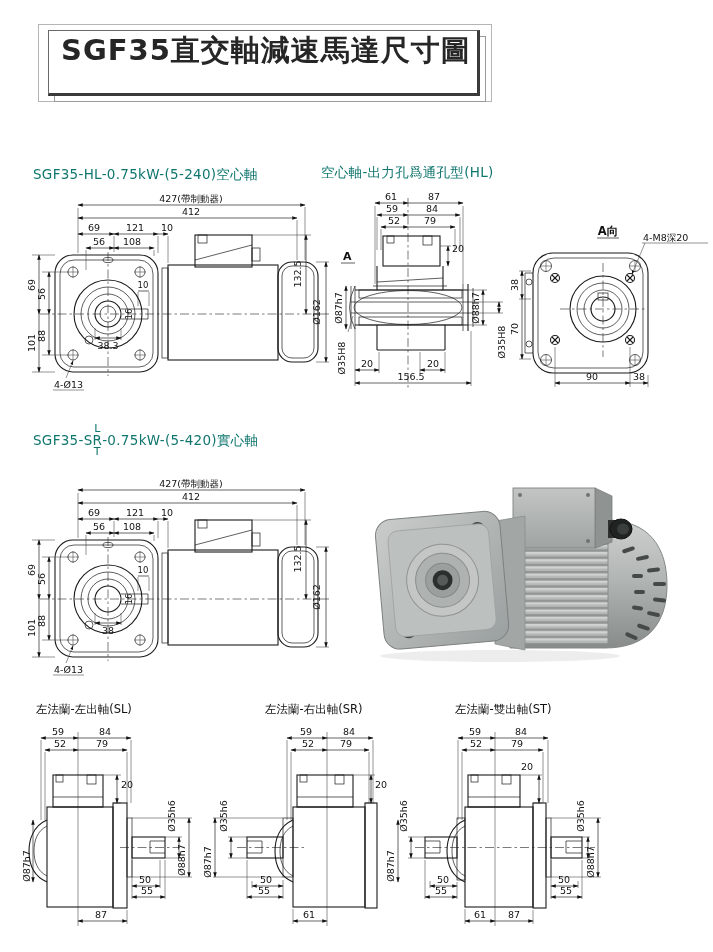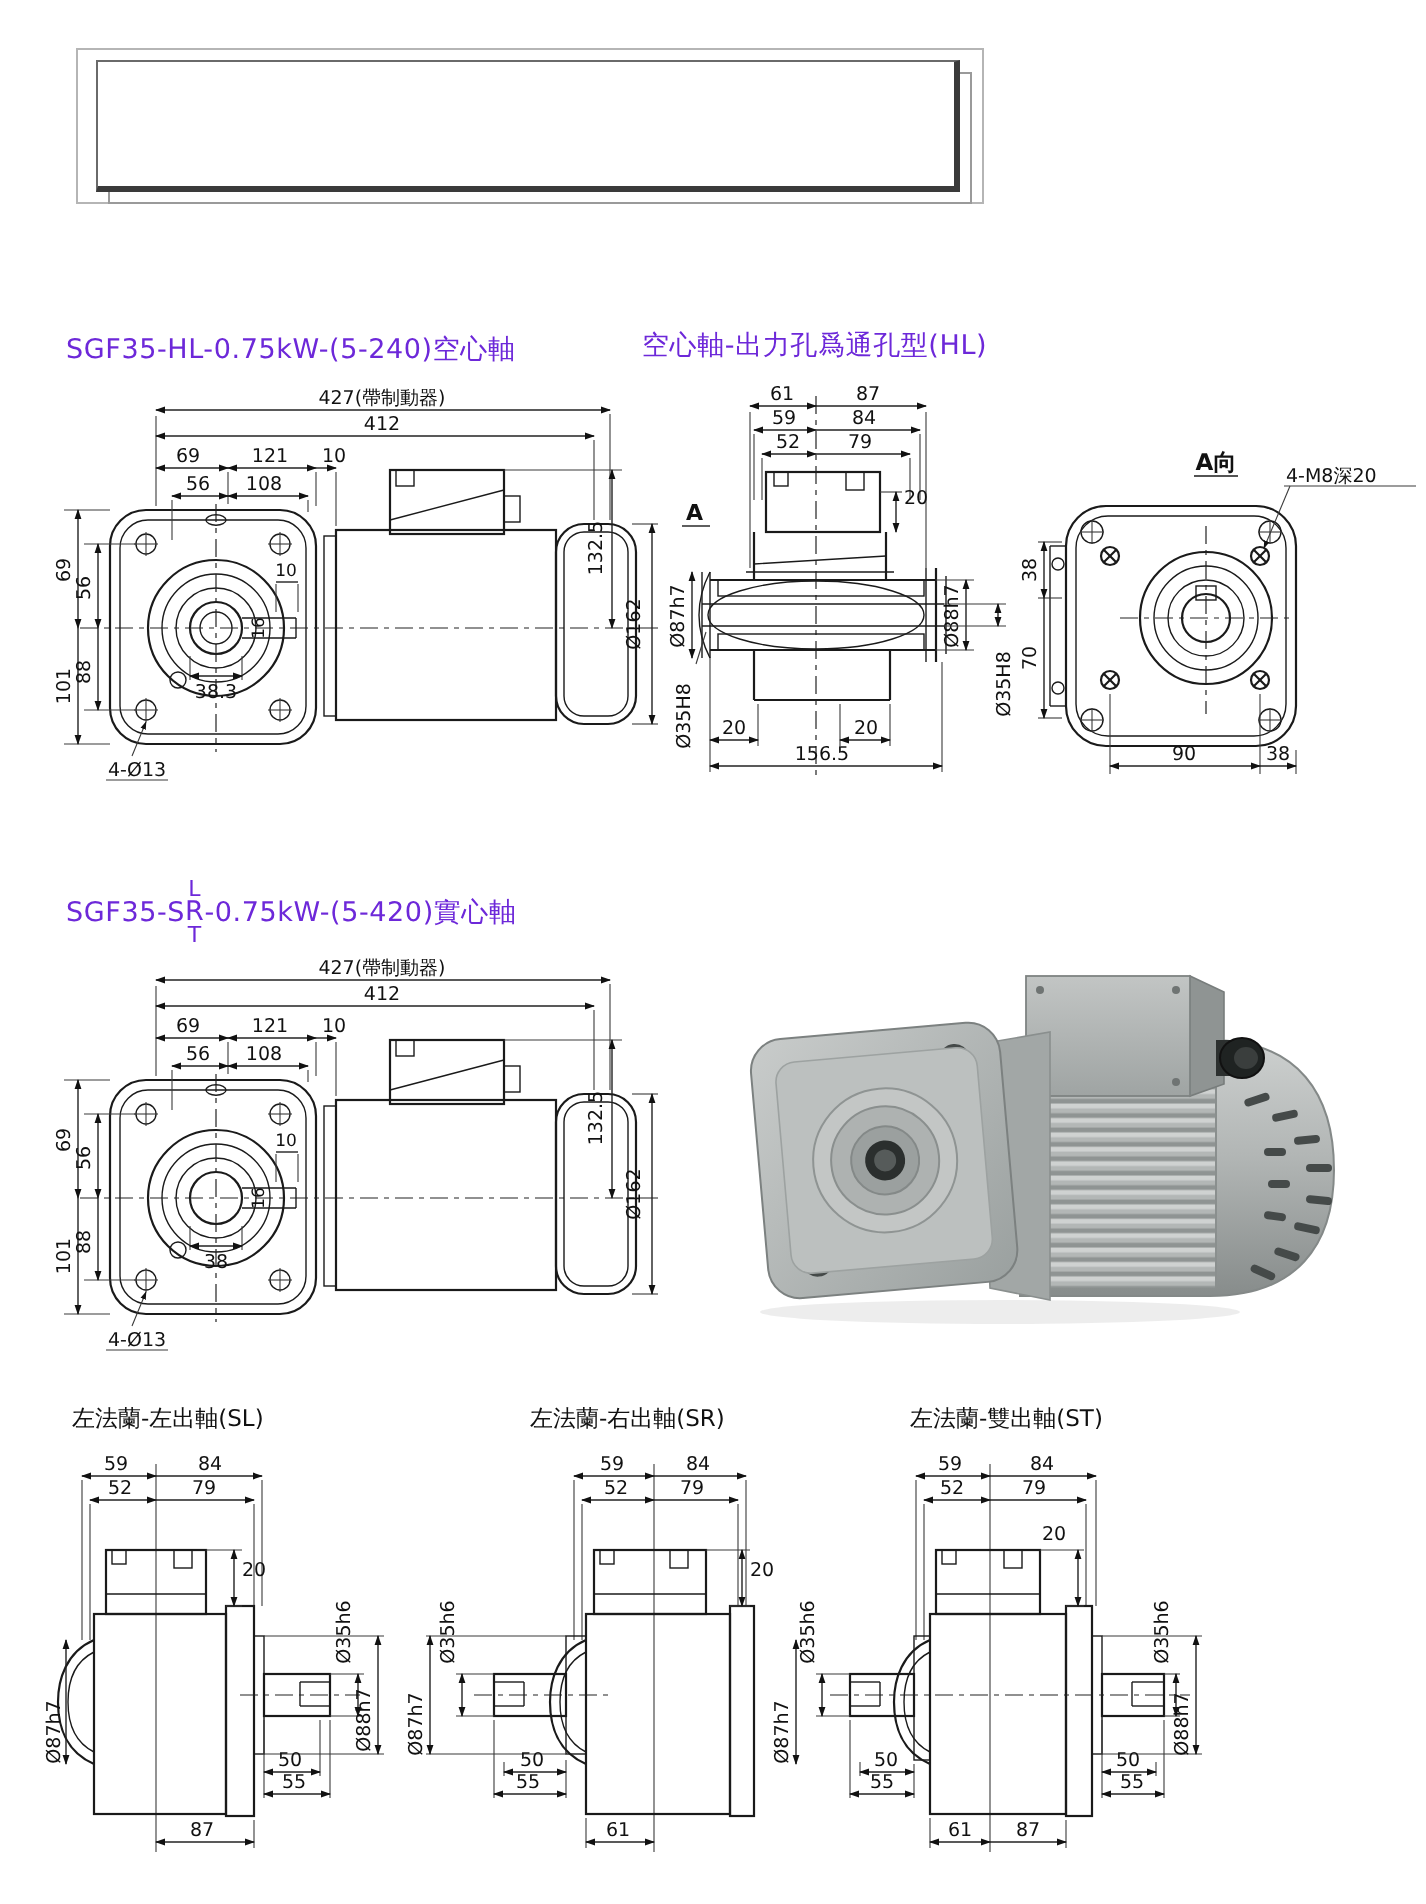--- a/index.html
+++ b/index.html
@@ -5,21 +5,21 @@
   html,body{margin:0;padding:0;background:#fff;}
   #page{position:relative;width:713px;height:952px;background:#fff;overflow:hidden;
         font-family:"DejaVu Sans","Liberation Sans",sans-serif;color:#1a1a1a;}
   
   .tb-back{position:absolute;left:38px;top:24px;width:452px;height:76px;border:1px solid #b5b5b5;}
   .tb-main{position:absolute;left:48px;top:30px;width:432px;height:66px;background:#fff;
            border:1px solid #6a6a6a;border-right:3px solid #3a3a3a;border-bottom:3px solid #3a3a3a;
            box-shadow:6px 6px 0 -1px #fff,6px 6px 0 0 #9a9a9a;padding:3px 12px;box-sizing:border-box;}
   .tb-title{font-size:29px;font-weight:bold;letter-spacing:1px;color:#262626;line-height:1.15;white-space:nowrap;}
   .tb-sub{font-size:13px;font-weight:bold;font-style:italic;color:#8f8f8f;margin-top:1px;}
-  .seclabel{position:absolute;font-size:13.5px;color:#6d28d9;letter-spacing:.3px;white-space:nowrap;}
+  .seclabel{position:absolute;font-size:13.5px;color:#0f766e;letter-spacing:.3px;white-space:nowrap;}
   .stack{display:inline-flex;flex-direction:column;align-items:center;vertical-align:middle;line-height:.95;}
   .stk-s{font-size:11px;}
   svg{position:absolute;overflow:visible;}
   .s1{stroke:#1a1a1a;stroke-width:1.1;fill:none;}
   .s2{stroke:#1a1a1a;stroke-width:.7;fill:none;}
   .ext{stroke:#3a3a3a;stroke-width:.55;fill:none;}
   .dim{stroke:#222;stroke-width:.7;fill:none;}
   .cl{stroke:#222;stroke-width:.6;stroke-dasharray:9 3 2.5 3;fill:none;}
   .dt{font-size:9.5px;fill:#111;}
   .dts{font-size:8.5px;fill:#111;}
@@ -58,25 +58,26 @@
       </linearGradient>
       <linearGradient id="gBox" x1="0" y1="0" x2="0" y2="1">
         <stop offset="0" stop-color="#c2c5c4"></stop>
           <stop offset="1" stop-color="#9fa4a3"></stop>
       </linearGradient>
     </defs>
   </svg>
 
   <div class="tb-back"></div>
   <div class="tb-main">
+    <div class="tb-title">SGF35直交軸減速馬達尺寸圖</div>
   </div>
 
   <div class="seclabel" style="left:33px;top:166px">SGF35-HL-0.75kW-(5-240)空心軸</div>
   <div class="seclabel" style="left:321px;top:164px">空心軸-出力孔爲通孔型(HL)</div>
-  <div class="seclabel" style="left:33px;top:440px"><span>SGF35-S</span><span class="stack">
+  <div class="seclabel" style="left:33px;top:424px"><span>SGF35-S</span><span class="stack">
         <span class="stk-s">L</span>
         <span>R</span>
         <span class="stk-s">T</span>
       </span><span>-0.75kW-(5-420)實心軸</span></div>
 
   <svg style="left:28px;top:190px" width="305" height="212" viewBox="0 0 305 212">
 
     <rect x="27" y="65" width="103" height="117" rx="18" class="s1"></rect>
     <rect x="32" y="70" width="93" height="107" rx="14" class="s2"></rect>
     <g>

